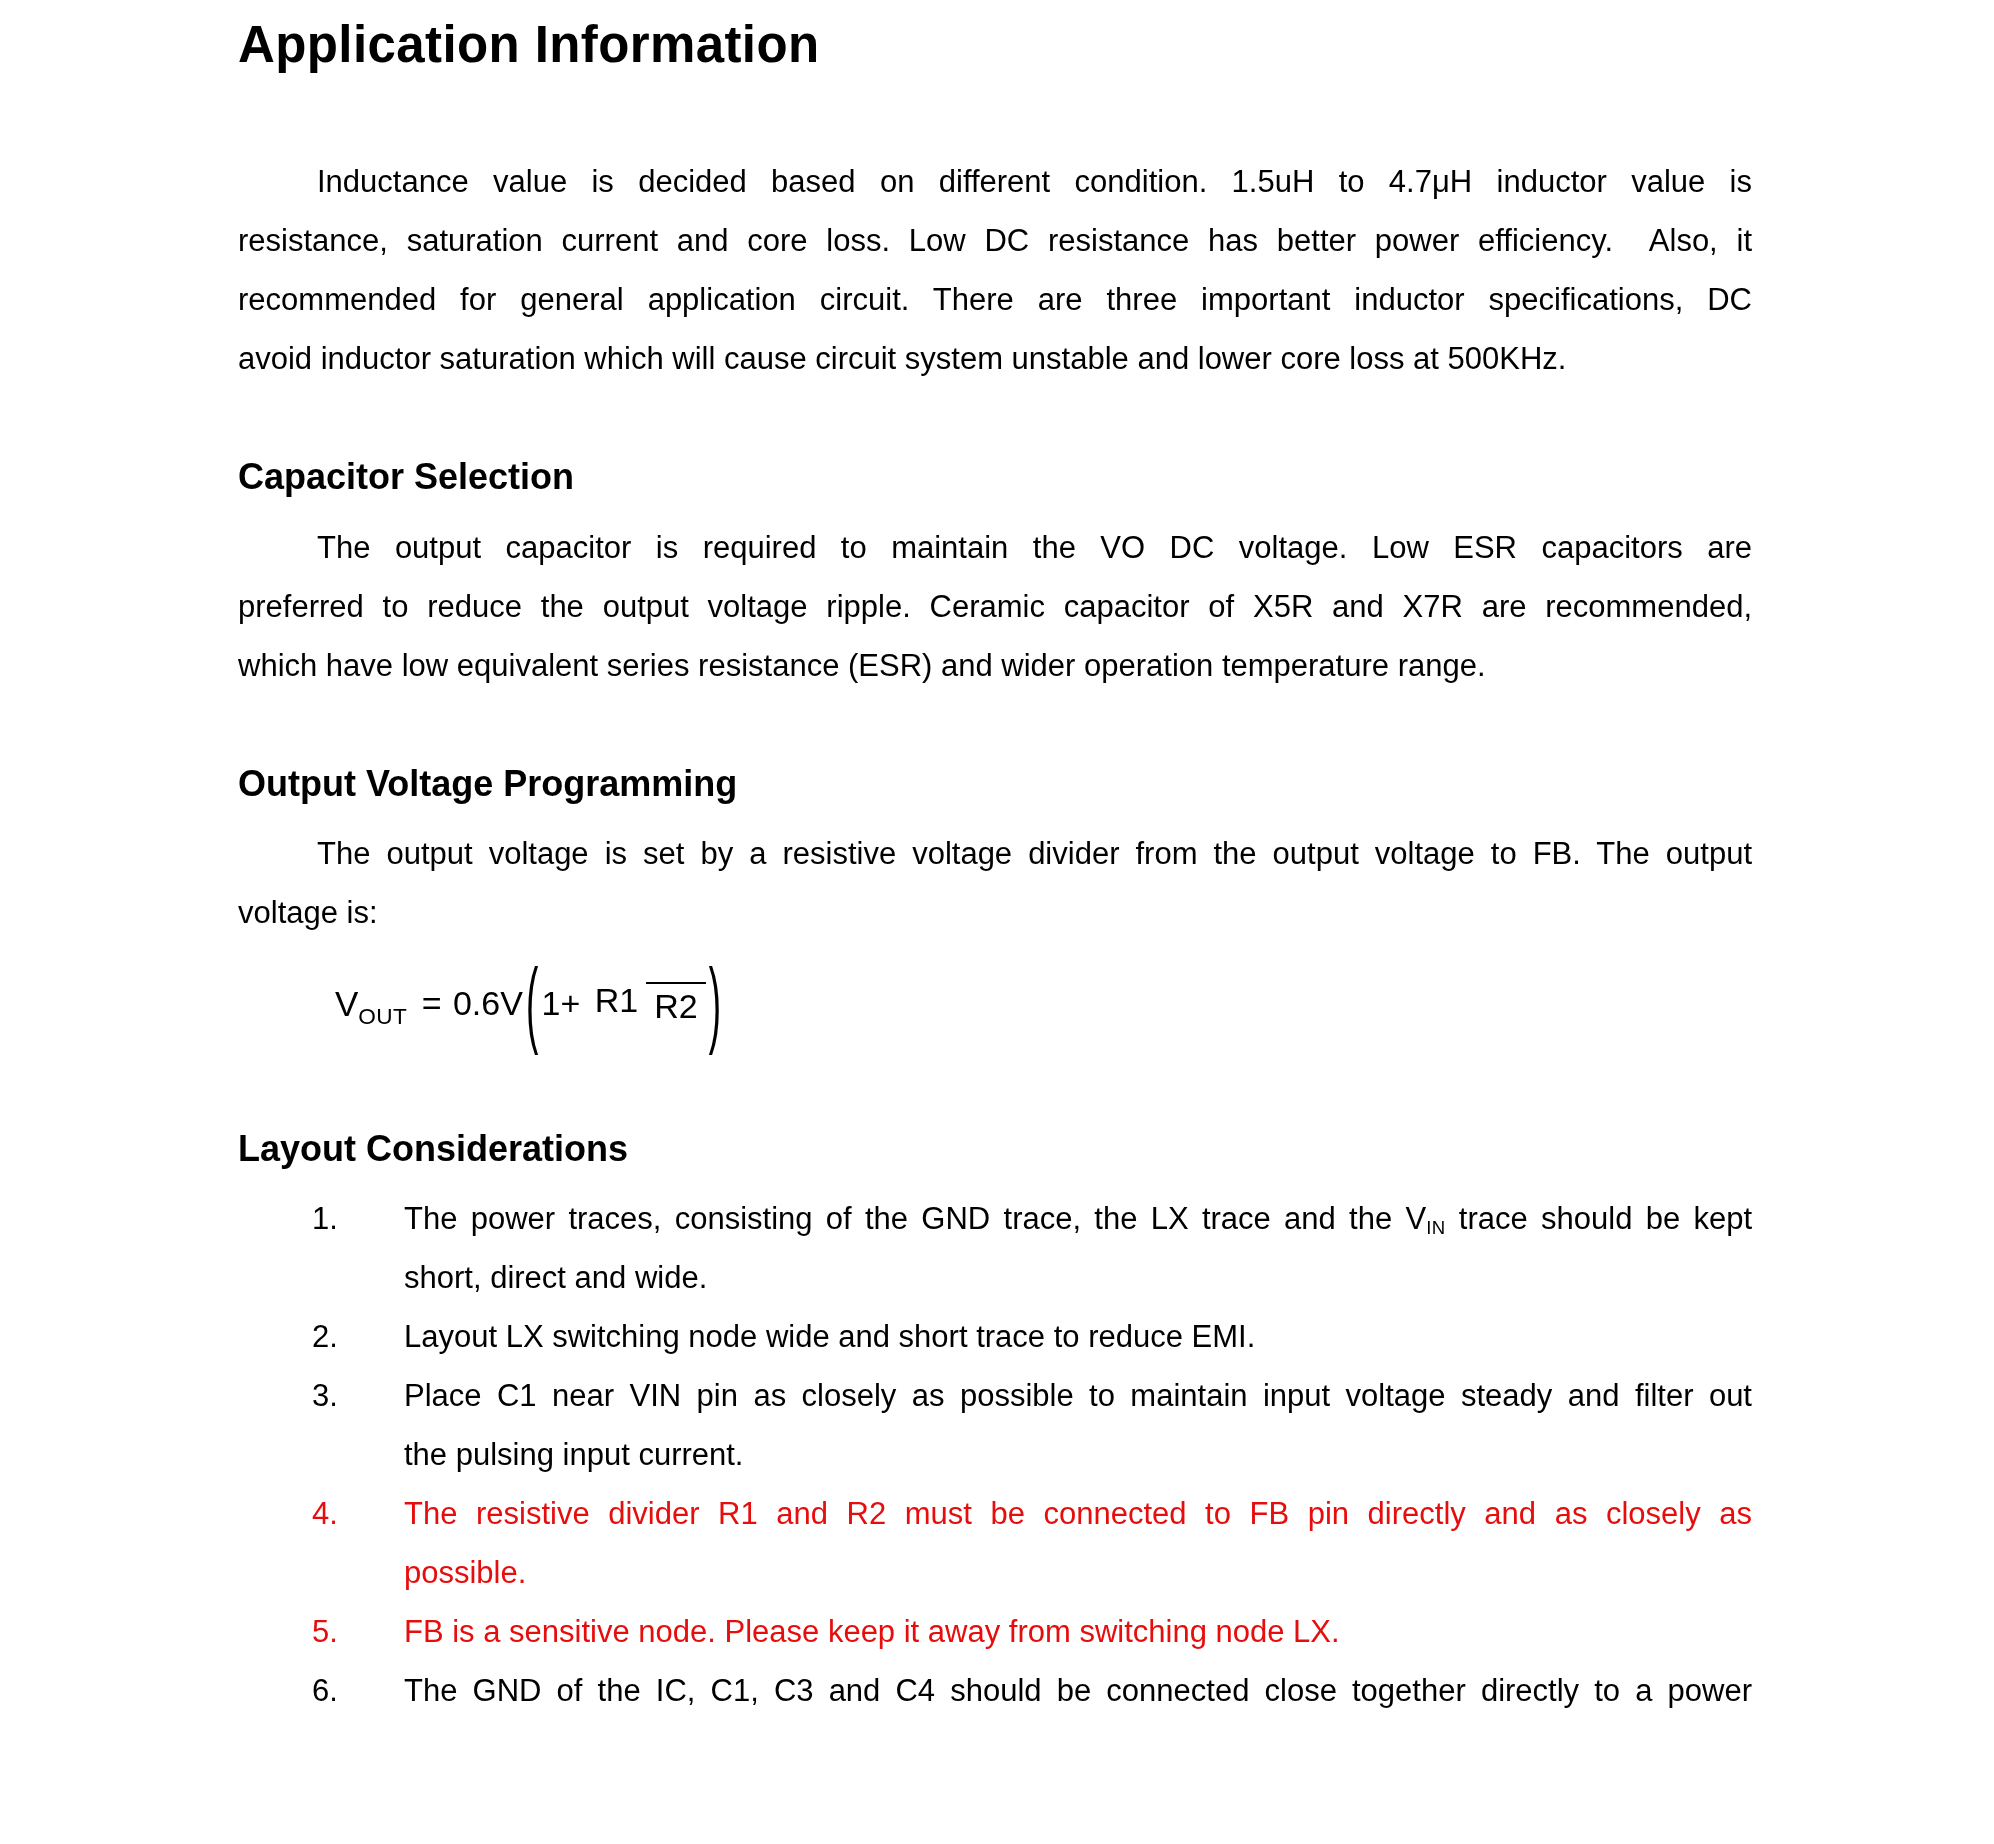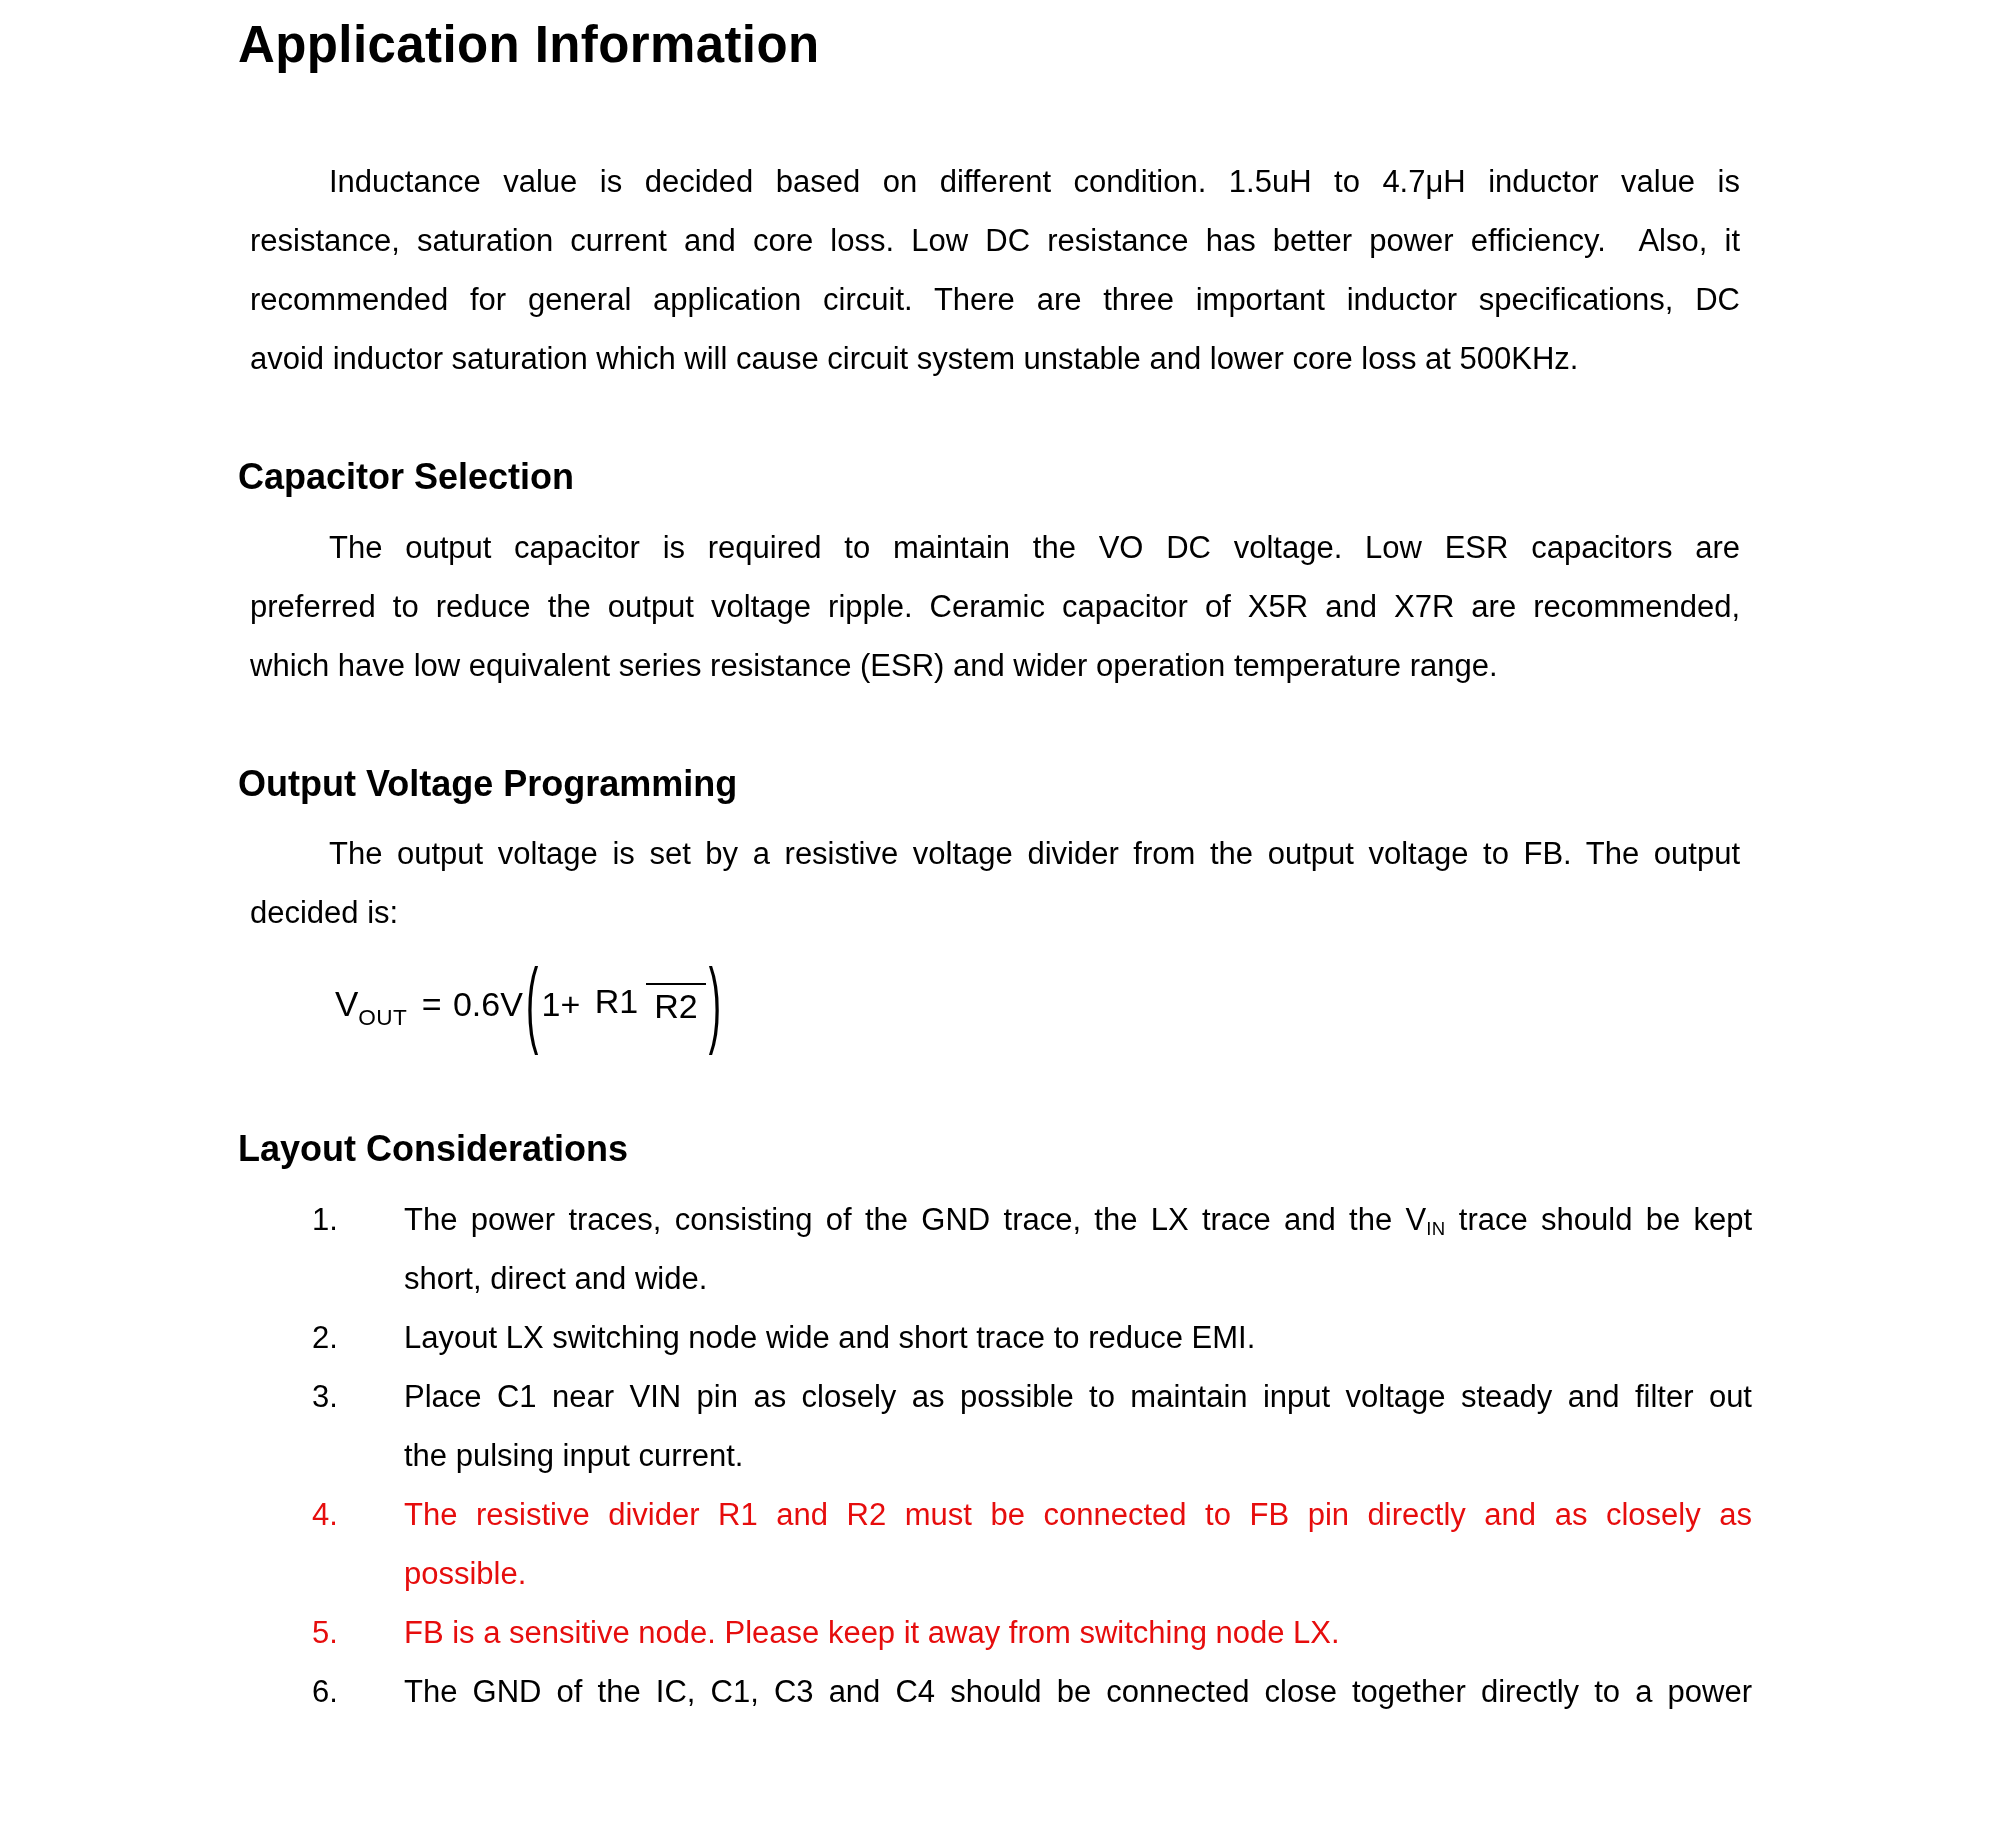--- a/index.html
+++ b/index.html
@@ -19,21 +19,21 @@
     font-size: 51px; font-weight: bold; line-height: 1;
     margin: 0 0 82px 0; letter-spacing: 0.4px;
   }
   .sec { margin: 0 0 71px 0; }
   .sec.formula-sec { margin-bottom: 77px; }
   .sec.last { margin-bottom: 0; }
   .sec-heading {
     font-size: 36px; font-weight: bold; line-height: 1;
     margin: 0 0 22.6px 0;
   }
-  .para { margin: 12px; }
+  .para { margin: 0; }
   .line {
     font-size: 31px; height: 59px; line-height: 59px;
     white-space: nowrap;
   }
   .line.just { text-align: justify; text-align-last: justify; }
   .line.indent { padding-left: 79px; }
   .subtxt { font-size: 0.6em; vertical-align: -0.25em; letter-spacing: 0.4px; }
 
   
   .formula {
@@ -87,21 +87,21 @@
         <div class="line just indent"><span>The output capacitor is required to maintain the VO DC voltage. Low ESR capacitors are</span></div>
         <div class="line just"><span>preferred to reduce the output voltage ripple. Ceramic capacitor of X5R and X7R are recommended,</span></div>
         <div class="line"><span>which have low equivalent series resistance (ESR) and wider operation temperature range.</span></div>
       </div>
   </div>
 
   <div class="sec formula-sec">
     <h2 class="sec-heading">Output Voltage Programming</h2>
     <div class="para">
         <div class="line just indent"><span>The output voltage is set by a resistive voltage divider from the output voltage to FB. The output</span></div>
-        <div class="line"><span>decided is:</span></div>
+        <div class="line"><span>voltage is:</span></div>
       </div>
     <div class="formula">
       <span class="f-var">V</span>
         <span class="f-sub">OUT</span>
       <span class="f-eq">=</span>
       <span class="f-coef">0.6V</span>
       <span class="f-paren">(</span>
       <span class="f-inner">1+</span>
       <span class="f-frac">
         <span class="f-num">R1</span>

